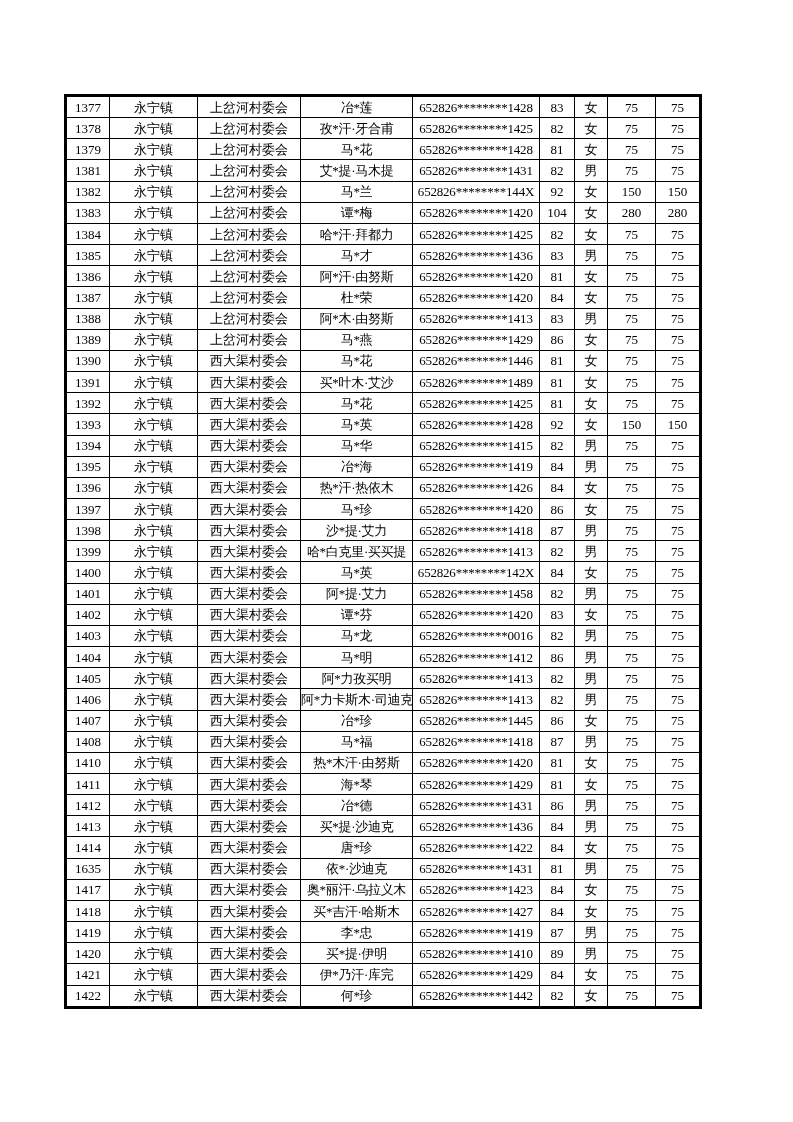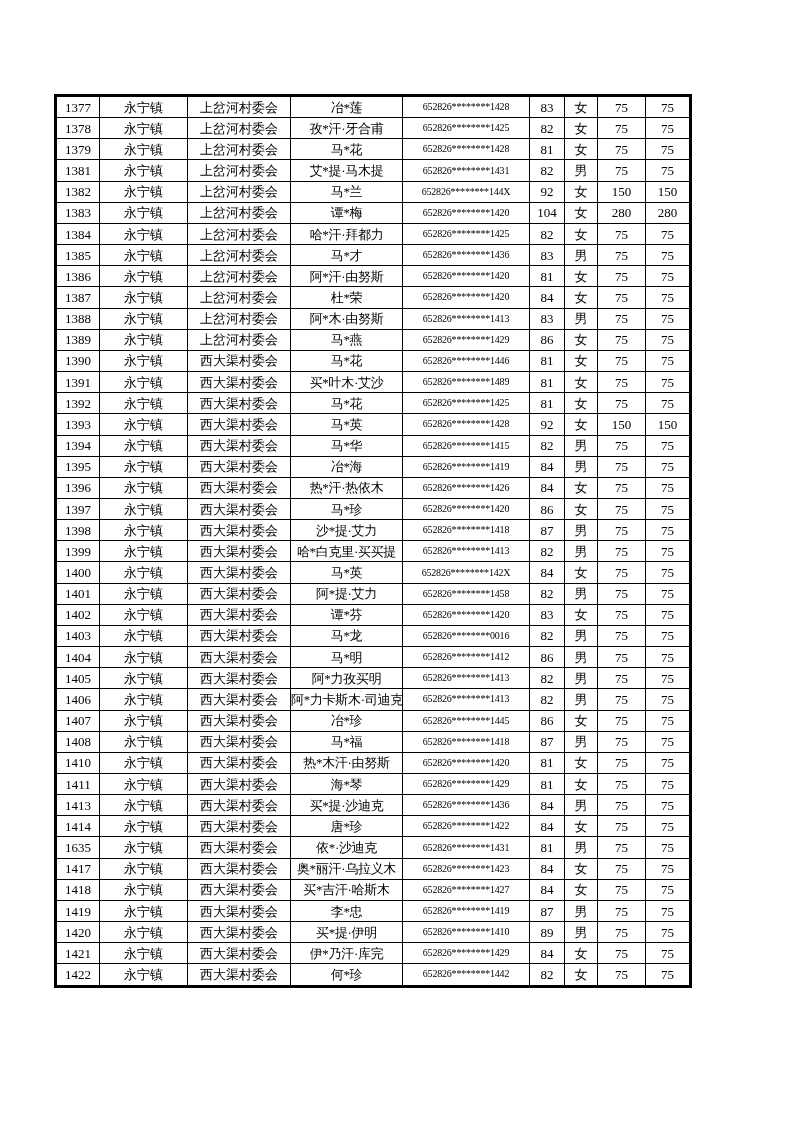--- a/index.html
+++ b/index.html
@@ -11,41 +11,41 @@
     position: relative;
     width: 793px;
     height: 1122px;
     margin: 0 auto;
     background: #ffffff;
     overflow: hidden;
     font-family: "Liberation Serif", "DejaVu Serif", serif;
   }
   table.roster {
     position: absolute;
-    left: 54px;
+    left: 64px;
     top: 94px;
     width: 635px;
     border-collapse: collapse;
     table-layout: fixed;
     border: 3px solid #000000;
   }
   table.roster td {
     border: 1.5px solid #000000;
     height: 20.17px;
     padding: 0;
     text-align: center;
     vertical-align: middle;
     font-size: 13px;
     line-height: 1;
     color: #000000;
     white-space: nowrap;
     overflow: visible;
   }
   table.roster td.c-id {
-    font-size: 10px;
+    font-size: 13px;
     letter-spacing: -0.2px;
   }
   table.roster td.c-name {
     letter-spacing: -0.3px;
   }
 </style>
 </head>
 <body>
 
 <div class="page">
@@ -419,20 +419,31 @@
           <td class="c-town">永宁镇</td>
           <td class="c-village">西大渠村委会</td>
           <td class="c-name">海*琴</td>
           <td class="c-id">652826********1429</td>
           <td class="c-age">81</td>
           <td class="c-gender">女</td>
           <td class="c-standard">75</td>
           <td class="c-amount">75</td>
         </tr>
         <tr>
+          <td class="c-index">1412</td>
+          <td class="c-town">永宁镇</td>
+          <td class="c-village">西大渠村委会</td>
+          <td class="c-name">冶*德</td>
+          <td class="c-id">652826********1431</td>
+          <td class="c-age">86</td>
+          <td class="c-gender">男</td>
+          <td class="c-standard">75</td>
+          <td class="c-amount">75</td>
+        </tr>
+        <tr>
           <td class="c-index">1413</td>
           <td class="c-town">永宁镇</td>
           <td class="c-village">西大渠村委会</td>
           <td class="c-name">买*提·沙迪克</td>
           <td class="c-id">652826********1436</td>
           <td class="c-age">84</td>
           <td class="c-gender">男</td>
           <td class="c-standard">75</td>
           <td class="c-amount">75</td>
         </tr>

